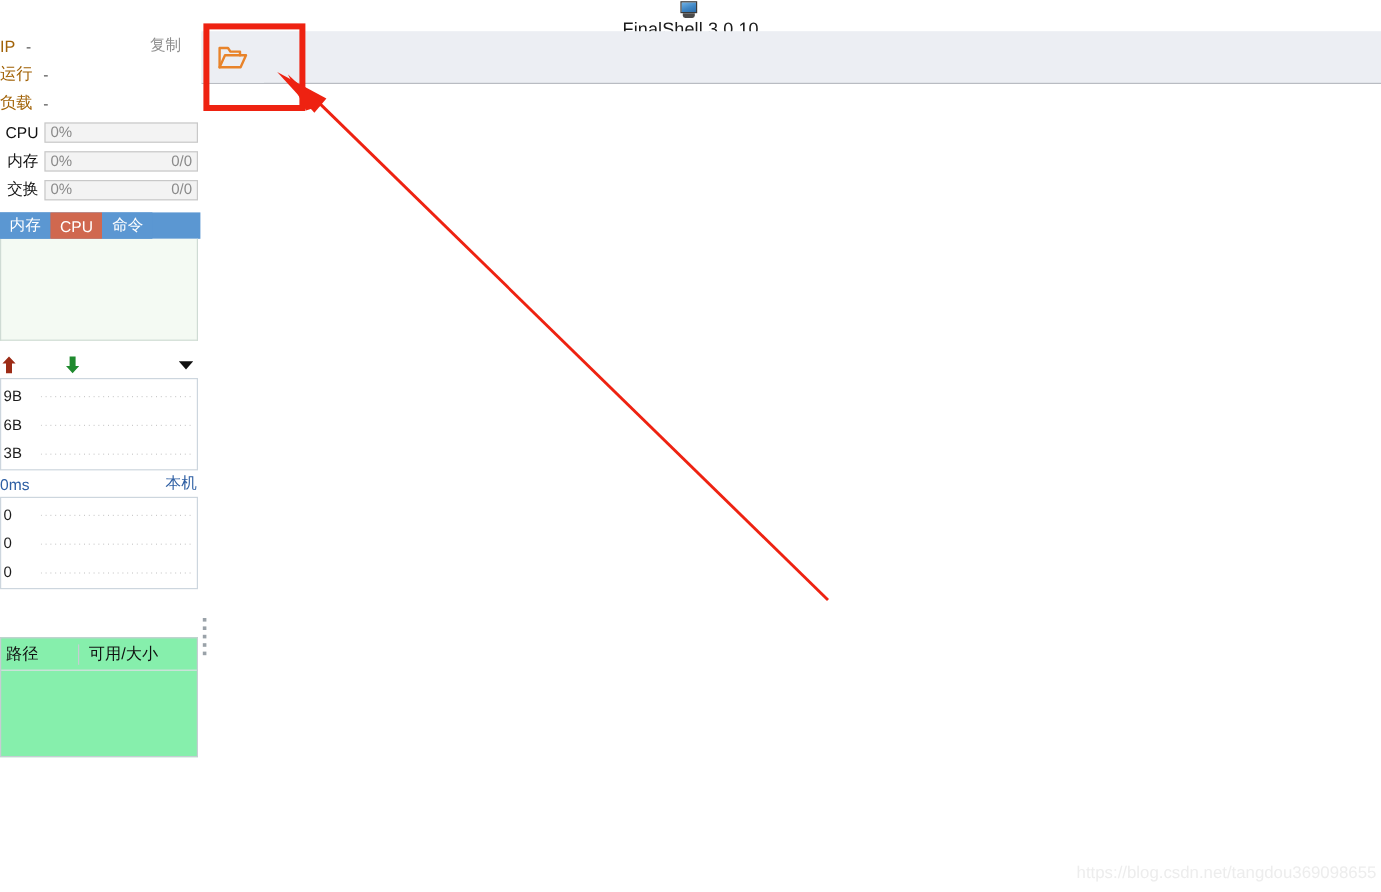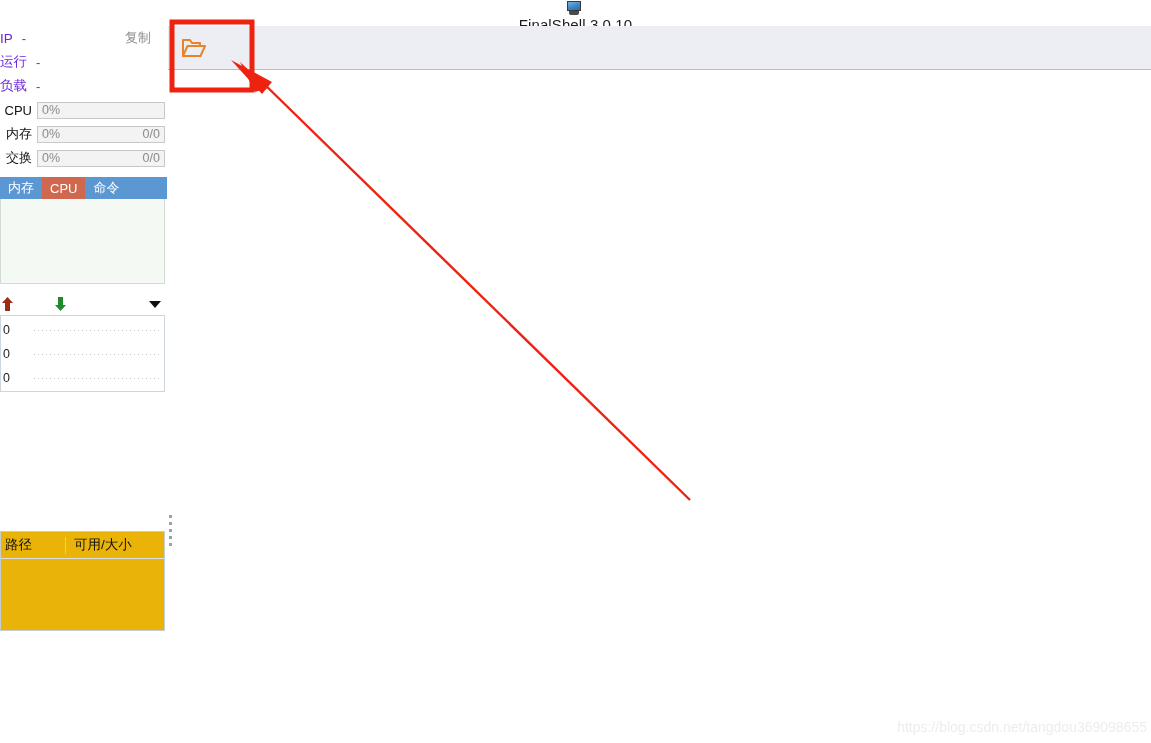--- a/index.html
+++ b/index.html
@@ -83,21 +83,21 @@
     height: 612px;
   }
 
   .kv-row {
     height: 24px;
     display: flex;
     align-items: center;
     white-space: nowrap;
   }
   .kv-label {
-    color: #6d28d9;
+    color: #a16207;
     font-size: 13.5px;
   }
   .kv-dash {
     color: #555;
     margin-left: 9px;
     font-size: 13px;
   }
   .kv-action {
     margin-left: auto;
     margin-right: 16px;
@@ -240,21 +240,21 @@
   #disk-block {
     position: absolute;
     left: 0; top: 531px;
     width: 167px;
   }
   #disk-table {
     width: 165px;
     height: 100px;
     border: 1px solid #c6cdd3;
     box-sizing: border-box;
-    background: #eab308;
+    background: #86efac;
   }
   #disk-head {
     height: 26px;
     display: flex;
     align-items: center;
     border-bottom: 1px solid #dadfe3;
     font-size: 13.5px;
     color: #111;
   }
   #disk-head .col1 { width: 64px; padding-left: 4px; box-sizing: border-box; }
@@ -368,23 +368,39 @@
       <svg class="arrow-up" width="15" height="16" viewBox="0 0 15 16">
         <path d="M7.5,1 L13,7 L10,7 L10,15 L5,15 L5,7 L2,7 Z" fill="#9c2b16"></path>
       </svg>
       <svg class="arrow-dn" width="15" height="16" viewBox="0 0 15 16">
         <path d="M7.5,15 L13,9 L10,9 L10,1 L5,1 L5,9 L2,9 Z" fill="#1f8a2e"></path>
       </svg>
       <svg class="caret-dn" width="14" height="9" viewBox="0 0 14 9">
         <path d="M1,1 L13,1 L7,8 Z" fill="#101010"></path>
       </svg>
     </div>
+    <div class="graph" id="net-graph">
+      <div class="gridlines">
+        <div class="gridline" style="top:14px"></div>
+        <div class="gridline" style="top:38px"></div>
+        <div class="gridline" style="top:62px"></div>
+      </div>
+      <div class="ylabels">
+        <div class="ylabel" style="top:14px">9B</div>
+        <div class="ylabel" style="top:38px">6B</div>
+        <div class="ylabel" style="top:62px">3B</div>
+      </div>
+    </div>
   </div>
 
   <div>
+    <div class="ping-head">
+      <span class="ping-val">0ms</span>
+      <span class="ping-host">本机</span>
+    </div>
     <div class="graph" id="ping-graph">
       <div class="gridlines">
         <div class="gridline" style="top:14px"></div>
         <div class="gridline" style="top:38px"></div>
         <div class="gridline" style="top:62px"></div>
       </div>
       <div class="ylabels">
         <div class="ylabel" style="top:14px">0</div>
         <div class="ylabel" style="top:38px">0</div>
         <div class="ylabel" style="top:62px">0</div>

